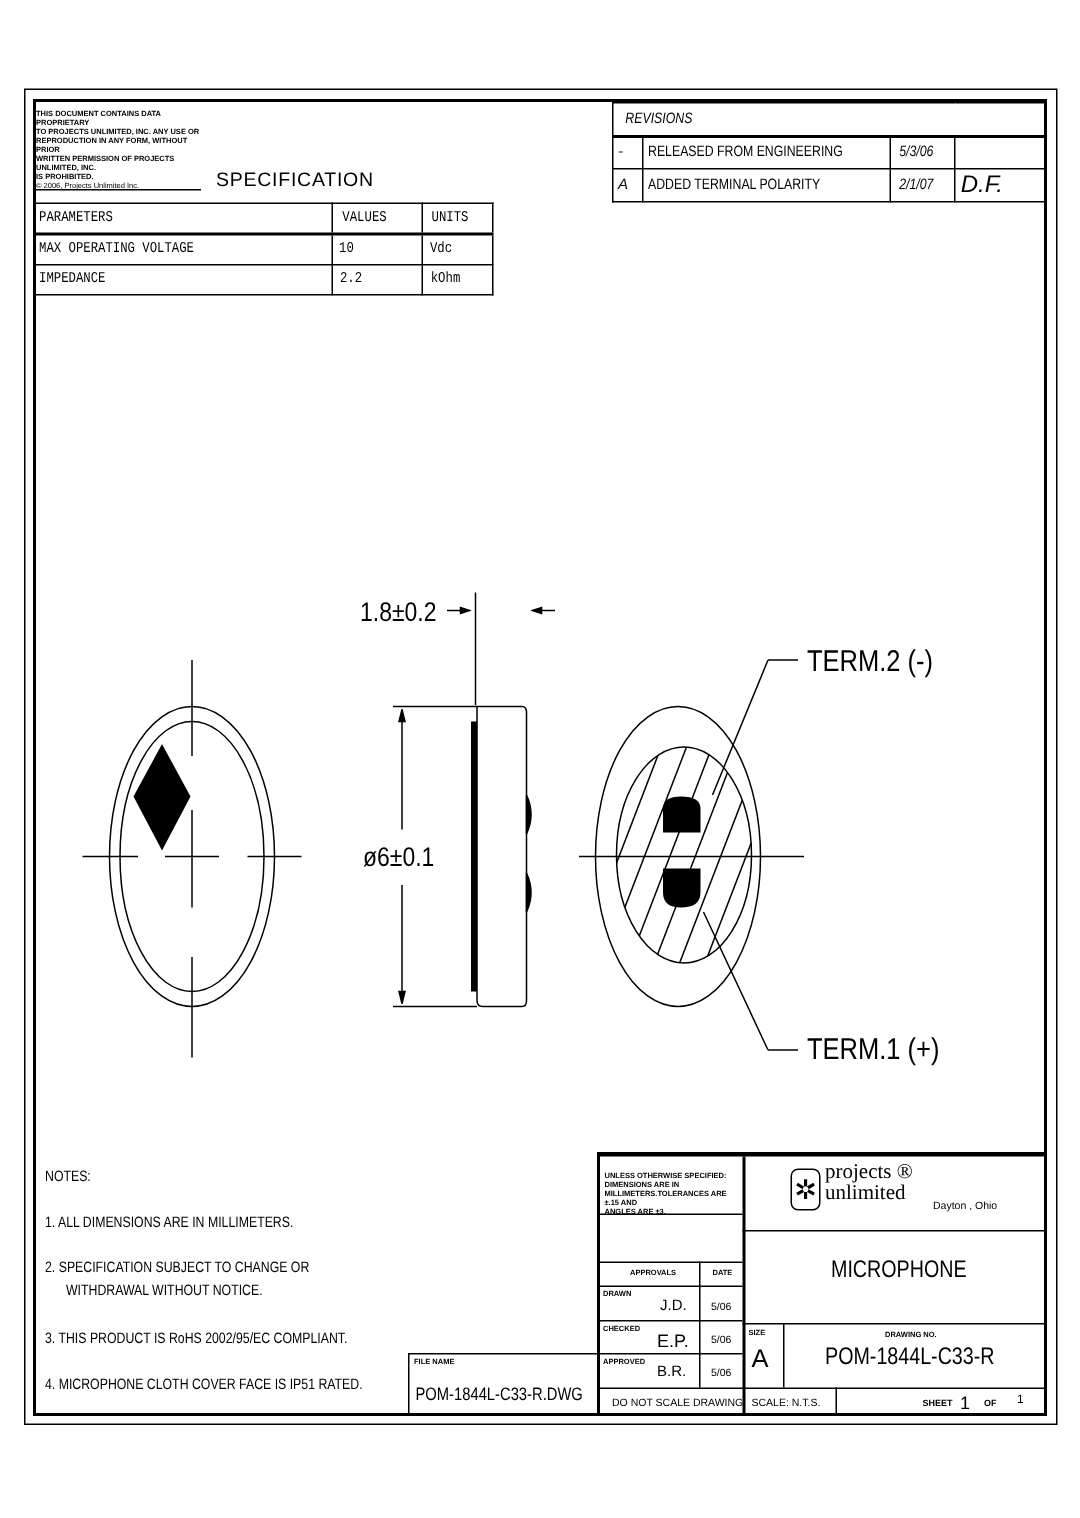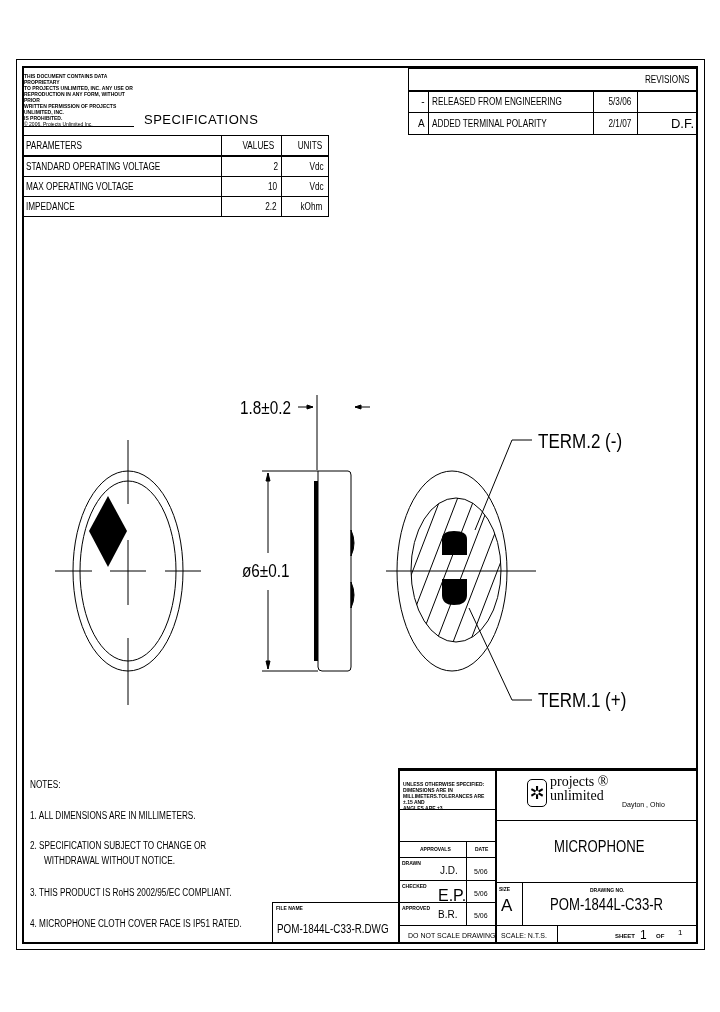--- a/index.html
+++ b/index.html
@@ -4,64 +4,59 @@
   <style>
     html, body { margin:0; padding:0; background:#ffffff; }
     body { width:720px; height:1012px; position:relative; overflow:hidden;
            font-family: "Liberation Sans Narrow", "Liberation Sans", sans-serif; color:#000; }
     .abs { position:absolute; }
     .outer { left:16px; top:59px; width:689px; height:891px; border:1px solid #000; box-sizing:border-box; }
     .inner { left:22px; top:66px; width:676px; height:878px; border:2px solid #000; box-sizing:border-box; }
     .t { font-family: "Liberation Sans", sans-serif; white-space:nowrap; line-height:1; }
     .tiny { font-size:5px; font-weight:bold; line-height:6px; }
     table { border-collapse:collapse; }
-    .spec td { border:1px solid #000; height:19px; padding:0 3px; font-size:10px; font-family:Liberation Sans, sans-serif; white-space:nowrap; }
-    .spec td.c { text-align:right;margin-top:20px; }
+    .spec td { border:1px solid #000; height:19px; padding:0 3px; font-size:10px; font-family:Liberation Mono, monospace; white-space:nowrap; }
+    .spec td.c { text-align:left;margin-top:20px; }
     .spec tr.thick td { border-bottom:2px solid #000; }
     .rev td { border:1px solid #000; font-size:10px; font-family:"Liberation Sans", sans-serif; white-space:nowrap; padding:0 3px; }
-    .rev td.c { text-align:right; }
+    .rev td.c { text-align:left;font-style:italic; }
     .lbl { font-size:5px; font-weight:bold; }
     .sq { transform:scaleX(0.82); transform-origin:left center; display:inline-block; }
     .sqc { transform:scaleX(0.82); transform-origin:center center; display:inline-block; }
   </style>
 </head>
 <body>
 
 <div class="abs outer"></div>
 <div class="abs inner"></div>
 
 <div class="abs" style="left:24px;top:73px;width:115px;">
   <div class="tiny">THIS DOCUMENT CONTAINS DATA PROPRIETARY</div>
   <div class="tiny">TO PROJECTS UNLIMITED, INC. ANY USE OR</div>
   <div class="tiny">REPRODUCTION IN ANY FORM, WITHOUT PRIOR</div>
   <div class="tiny">WRITTEN PERMISSION OF PROJECTS UNLIMITED, INC.</div>
   <div class="tiny">IS PROHIBITED.</div>
   <div class="tiny" style="font-weight:normal;">© 2006, Projects Unlimited Inc.</div>
 </div>
 <div class="abs" style="left:24px;top:126px;width:110px;border-top:1px solid #000;"></div>
-<div class="abs t" style="left:144px;top:113px;font-size:13px;letter-spacing:0.5px;">SPECIFICATIONS</div>
+<div class="abs t" style="left:144px;top:113px;font-size:13px;letter-spacing:0.5px;">SPECIFICATION</div>
 
 <table class="abs spec" style="left:22px;top:135px;width:307px;">
   <colgroup>
       <col style="width:200px">
       <col style="width:60px">
       <col style="width:47px">
     </colgroup>
   <tbody>
       <tr class="thick">
     <td><span class="sq">PARAMETERS</span></td>
     <td class="c"><span class="sqc">VALUES</span></td>
     <td class="c"><span class="sqc">UNITS</span></td>
   </tr>
   <tr>
-    <td><span class="sq">STANDARD OPERATING VOLTAGE</span></td>
-    <td class="c"><span class="sqc">2</span></td>
-    <td class="c"><span class="sqc">Vdc</span></td>
-  </tr>
-  <tr>
     <td><span class="sq">MAX OPERATING VOLTAGE</span></td>
     <td class="c"><span class="sqc">10</span></td>
     <td class="c"><span class="sqc">Vdc</span></td>
   </tr>
   <tr>
     <td><span class="sq">IMPEDANCE</span></td>
     <td class="c"><span class="sqc">2.2</span></td>
     <td class="c"><span class="sqc">kOhm</span></td>
   </tr>
 </tbody>
@@ -81,21 +76,21 @@
   <tr style="height:22px;">
     <td class="c">-</td>
     <td><span class="sq">RELEASED FROM ENGINEERING</span></td>
     <td class="c"><span class="sqc">5/3/06</span></td>
     <td class="c"></td>
   </tr>
   <tr style="height:22px;">
     <td class="c">A</td>
     <td><span class="sq">ADDED TERMINAL POLARITY</span></td>
     <td class="c"><span class="sqc">2/1/07</span></td>
-    <td class="c" style="font-size:13px;">D.F.</td>
+    <td class="c" style="font-size:16px;">D.F.</td>
   </tr>
 </tbody>
   </table>
 
 <svg class="abs" style="left:0;top:380px;" width="720" height="380" viewBox="0 380 720 380">
   <defs>
     <clipPath id="innerClip">
         <ellipse cx="456" cy="570" rx="45" ry="72"></ellipse>
       </clipPath>
   </defs>
@@ -186,21 +181,21 @@
   <div class="abs lbl" style="left:20px;top:75px;">APPROVALS</div>
   <div class="abs lbl" style="left:75px;top:75px;">DATE</div>
 
   <div class="abs" style="left:0;top:86px;width:95px;border-top:1px solid #000;"></div>
   <div class="abs lbl" style="left:2px;top:89px;">DRAWN</div>
   <div class="abs t" style="left:40px;top:95px;font-size:10px;">J.D.</div>
   <div class="abs t" style="left:74px;top:97px;font-size:7px;">5/06</div>
 
   <div class="abs" style="left:0;top:109px;width:95px;border-top:1px solid #000;"></div>
   <div class="abs lbl" style="left:2px;top:112px;">CHECKED</div>
-  <div class="abs t" style="left:38px;top:117px;font-size:16px;">E.P.</div>
+  <div class="abs t" style="left:38px;top:117px;font-size:12px;">E.P.</div>
   <div class="abs t" style="left:74px;top:119px;font-size:7px;">5/06</div>
 
   <div class="abs" style="left:0;top:131px;width:95px;border-top:1px solid #000;"></div>
   <div class="abs lbl" style="left:2px;top:134px;">APPROVED</div>
   <div class="abs t" style="left:38px;top:139px;font-size:10px;">B.R.</div>
   <div class="abs t" style="left:74px;top:141px;font-size:7px;">5/06</div>
 
   <div class="abs" style="left:0;top:154px;width:298px;border-top:1px solid #000;"></div>
   <div class="abs t" style="left:8px;top:161px;font-size:7px;">DO NOT SCALE DRAWING</div>
 

